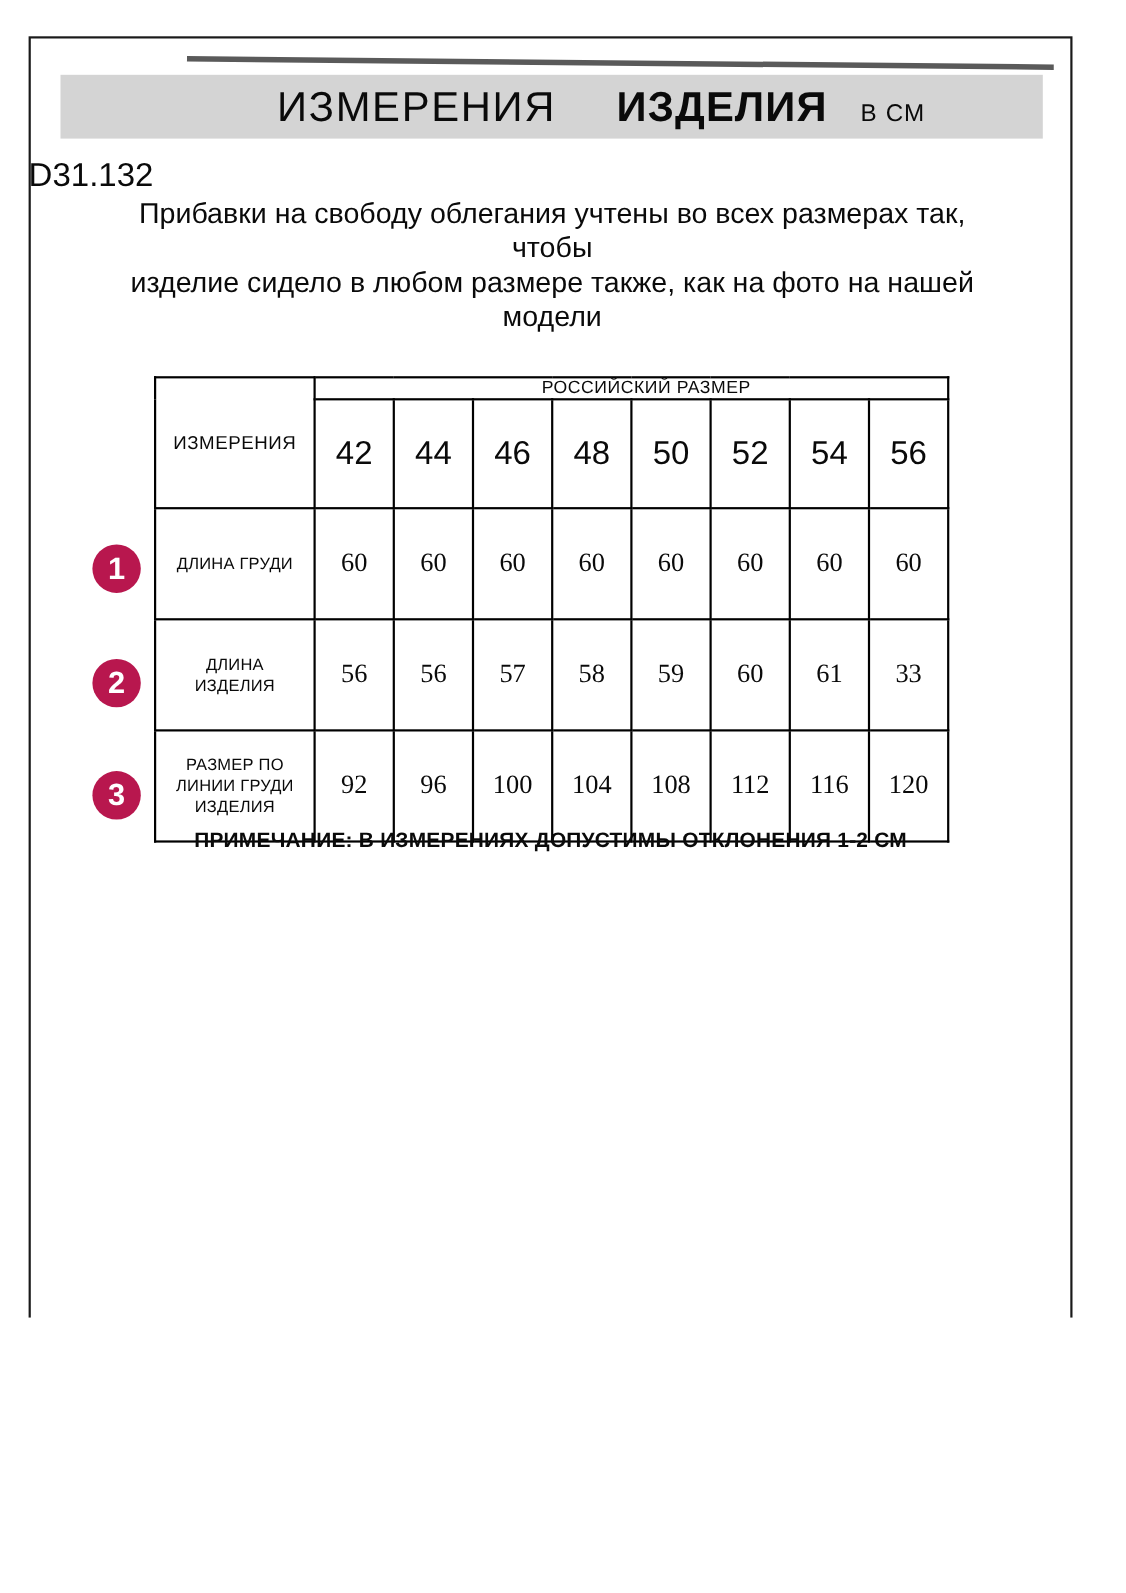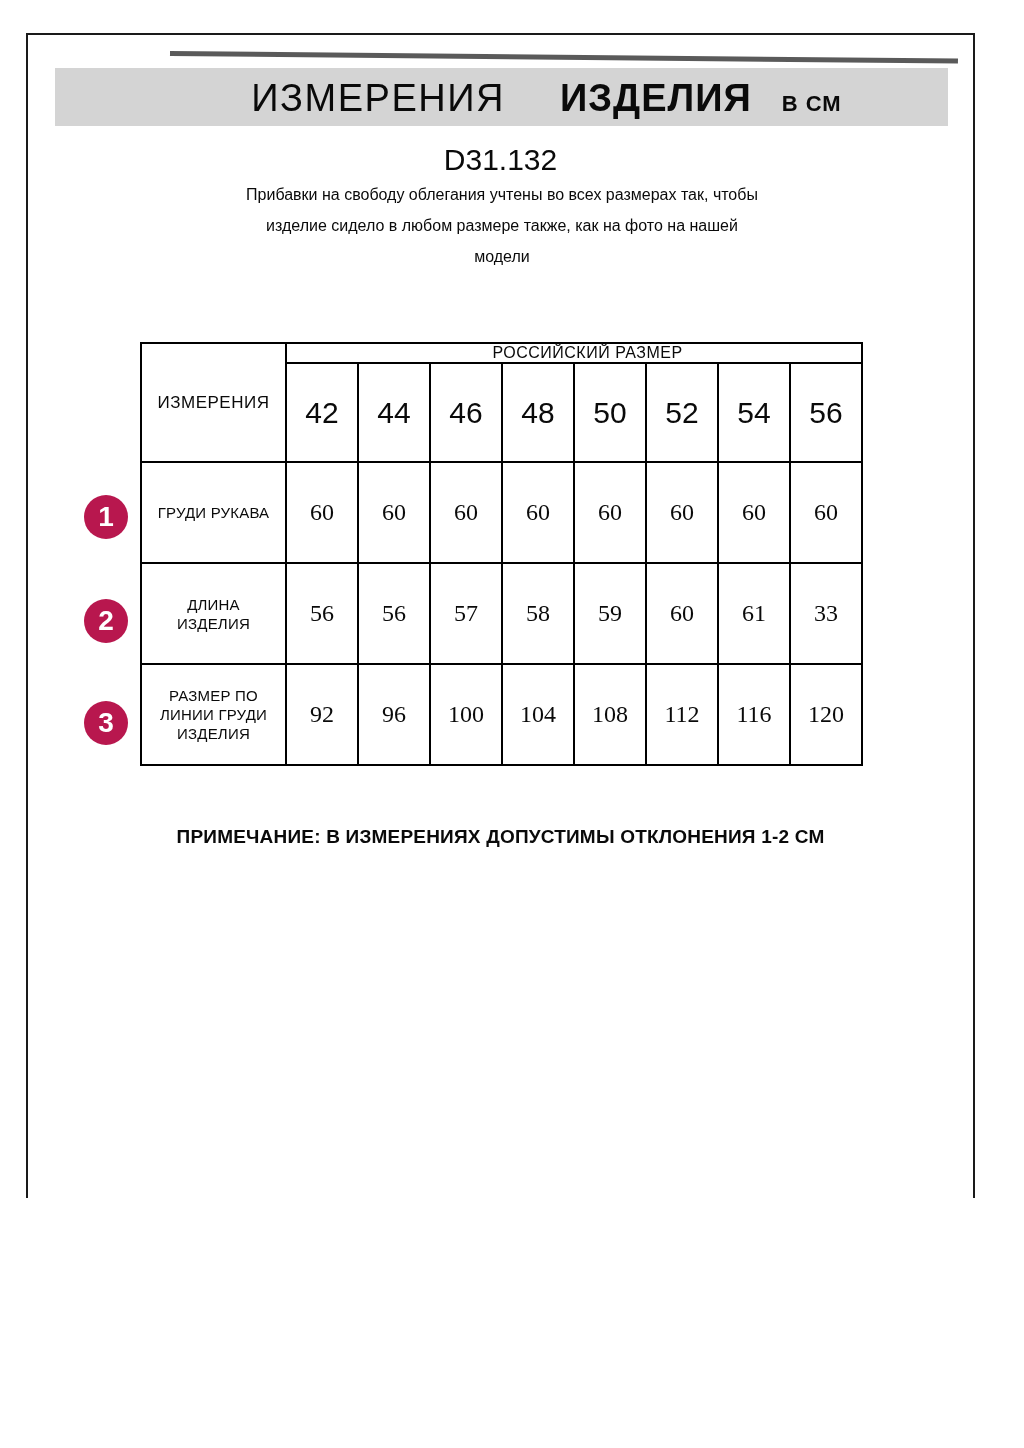--- a/index.html
+++ b/index.html
@@ -49,39 +49,38 @@
   }
   .title-bold {
     font-size: 38px;
     font-weight: 700;
     letter-spacing: 1px;
     margin-left: 55px;
     white-space: nowrap;
   }
   .title-unit {
     font-size: 22px;
-    font-weight: 700;
+    font-weight: 400;
     letter-spacing: 1px;
     margin-left: 30px;
     white-space: nowrap;
   }
   .model-code {
     position: absolute;
     left: 26px; top: 143px;
     width: 949px;
-    text-align: center;
     font-size: 30px;
     font-weight: 400;
   }
   .intro {
     position: absolute;
     left: 92px; top: 179px;
     width: 820px;
     text-align: center;
-    font-size: 16px;
+    font-size: 26px;
     line-height: 31px;
     white-space: pre-line;
   }
   .size-table {
     position: absolute;
     left: 140px; top: 342px;
     width: 723px;
     border-collapse: collapse;
     table-layout: fixed;
   }
@@ -108,21 +107,21 @@
     font-weight: 700;
     display: flex;
     align-items: center;
     justify-content: center;
   }
   .badge-1 { top: 495px; }
   .badge-2 { top: 599px; }
   .badge-3 { top: 701px; }
   .note {
     position: absolute;
-    left: 26px; top: 826px;
+    left: 26px; top: 754px;
     width: 949px;
     text-align: center;
     font-size: 19px;
     font-weight: 700;
     letter-spacing: 0.2px;
   }
 </style>
 </head>
 <body>
 
@@ -165,21 +164,21 @@
         <td class="size-cell">42</td>
         <td class="size-cell">44</td>
         <td class="size-cell">46</td>
         <td class="size-cell">48</td>
         <td class="size-cell">50</td>
         <td class="size-cell">52</td>
         <td class="size-cell">54</td>
         <td class="size-cell">56</td>
       </tr>
       <tr>
-        <td class="label-cell">ГРУДИ РУКАВА</td>
+        <td class="label-cell">ДЛИНА ГРУДИ</td>
         <td class="value-cell">60</td>
         <td class="value-cell">60</td>
         <td class="value-cell">60</td>
         <td class="value-cell">60</td>
         <td class="value-cell">60</td>
         <td class="value-cell">60</td>
         <td class="value-cell">60</td>
         <td class="value-cell">60</td>
       </tr>
       <tr>

